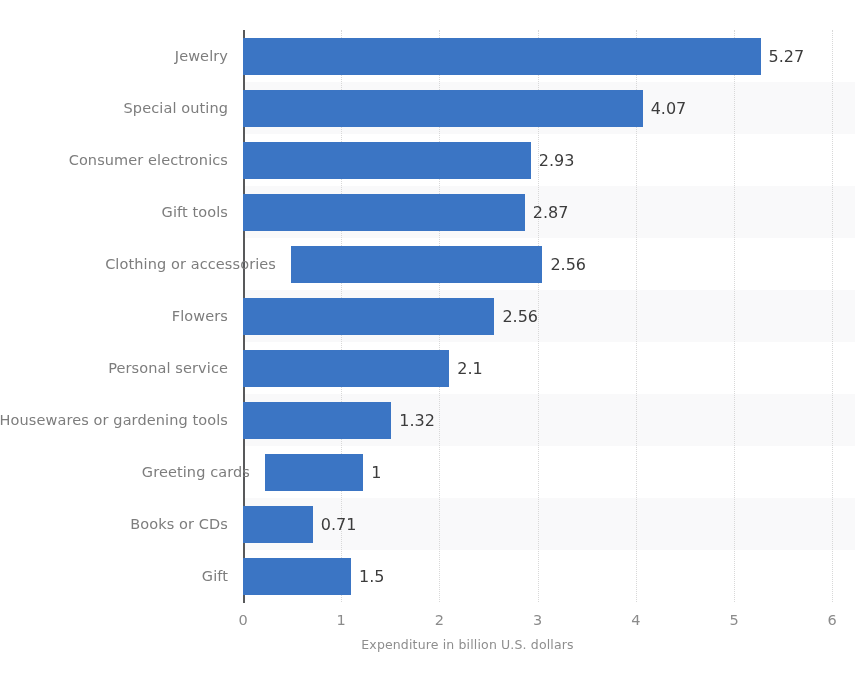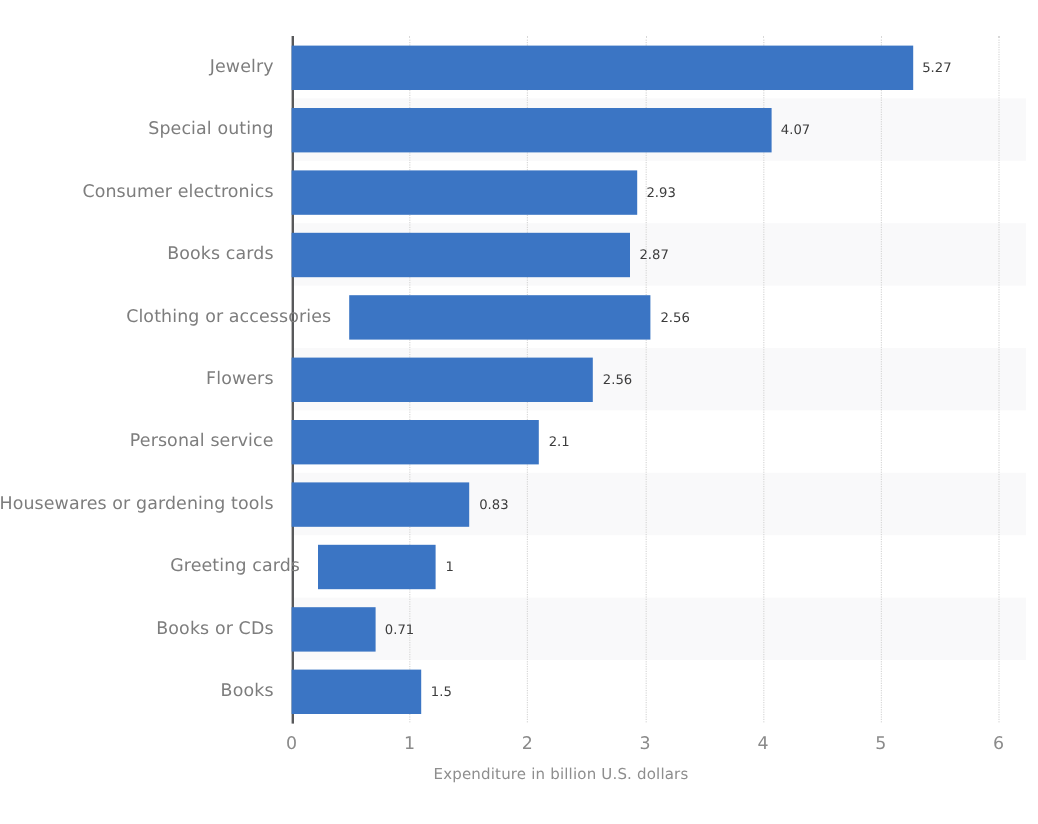--- a/index.html
+++ b/index.html
@@ -96,21 +96,21 @@
     align-items: center;
   }
   .bar {
     height: 37px;
     background: #3b75c4;
     display: block;
   }
   .bar-value {
     margin-left: 8px;
     color: #3c3c3c;
-    font-size: 11px;
+    font-size: 16px;
     white-space: nowrap;
   }
 
   
   #x-axis {
     position: absolute;
     left: 0;
     top: 602px;
     width: 865px;
     height: 30px;
@@ -177,21 +177,21 @@
         </div>
       </div>
       <div class="row" style="top: 104px;">
         <div class="cat-label">Consumer electronics</div>
         <div class="bar-wrap">
           <div class="bar" style="width: 287.726px; height: 37px; background: rgb(59, 117, 196);"></div>
           <div class="bar-value">2.93</div>
         </div>
       </div>
       <div class="row" style="top: 156px;">
-        <div class="cat-label">Books cards</div>
+        <div class="cat-label">Gift tools</div>
         <div class="bar-wrap">
           <div class="bar" style="width: 281.834px; height: 37px; background: rgb(59, 117, 196);"></div>
           <div class="bar-value">2.87</div>
         </div>
       </div>
       <div class="row" style="top: 208px; margin-left: 48px;">
         <div class="cat-label">Clothing or accessories</div>
         <div class="bar-wrap">
           <div class="bar" style="width: 251.392px; height: 37px; background: rgb(59, 117, 196);"></div>
           <div class="bar-value">2.56</div>
@@ -208,39 +208,39 @@
         <div class="cat-label">Personal service</div>
         <div class="bar-wrap">
           <div class="bar" style="width: 206.22px; height: 37px; background: rgb(59, 117, 196);"></div>
           <div class="bar-value">2.1</div>
         </div>
       </div>
       <div class="row" style="top: 364px;">
         <div class="cat-label">Housewares or gardening tools</div>
         <div class="bar-wrap">
           <div class="bar" style="width: 148.282px; height: 37px; background: rgb(59, 117, 196);"></div>
-          <div class="bar-value">0.83</div>
+          <div class="bar-value">1.32</div>
         </div>
       </div>
       <div class="row" style="top: 416px; margin-left: 22px;">
         <div class="cat-label">Greeting cards</div>
         <div class="bar-wrap">
           <div class="bar" style="width: 98.2px; height: 37px; background: rgb(59, 117, 196);"></div>
           <div class="bar-value">1</div>
         </div>
       </div>
       <div class="row" style="top: 468px;">
         <div class="cat-label">Books or CDs</div>
         <div class="bar-wrap">
           <div class="bar" style="width: 69.722px; height: 37px; background: rgb(59, 117, 196);"></div>
           <div class="bar-value">0.71</div>
         </div>
       </div>
       <div class="row" style="top: 520px;">
-        <div class="cat-label">Books</div>
+        <div class="cat-label">Gift</div>
         <div class="bar-wrap">
           <div class="bar" style="width: 108.02px; height: 37px; background: rgb(59, 117, 196);"></div>
           <div class="bar-value">1.5</div>
         </div>
       </div>
     </div>
 
   <div id="x-axis">
       <div class="x-tick" style="left: 243px;">0</div>
       <div class="x-tick" style="left: 341.2px;">1</div>

